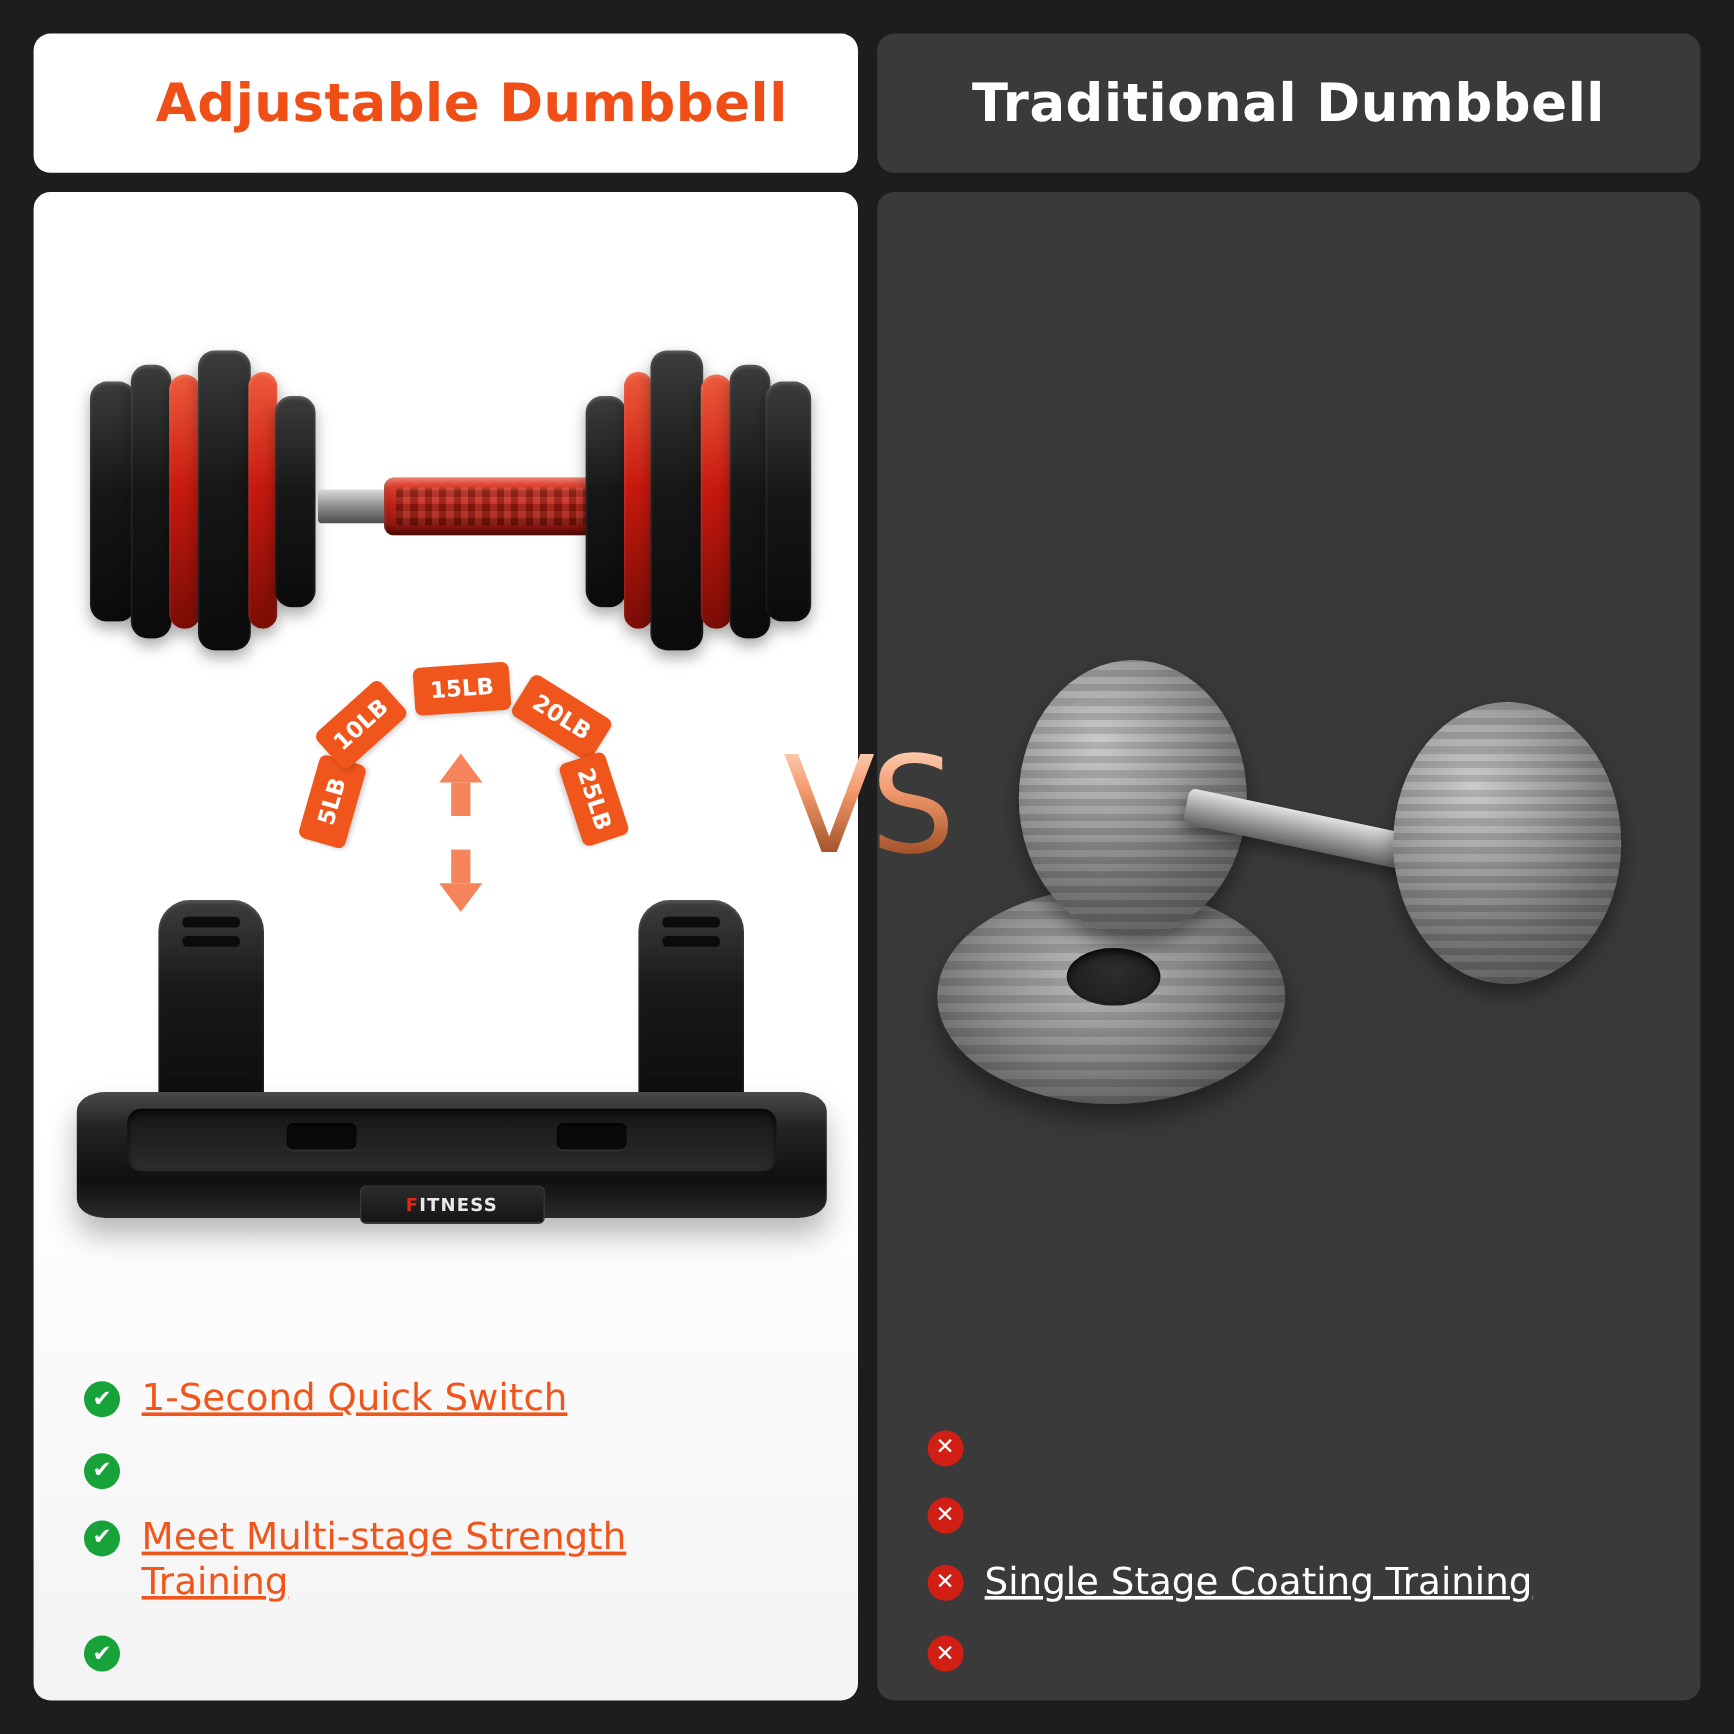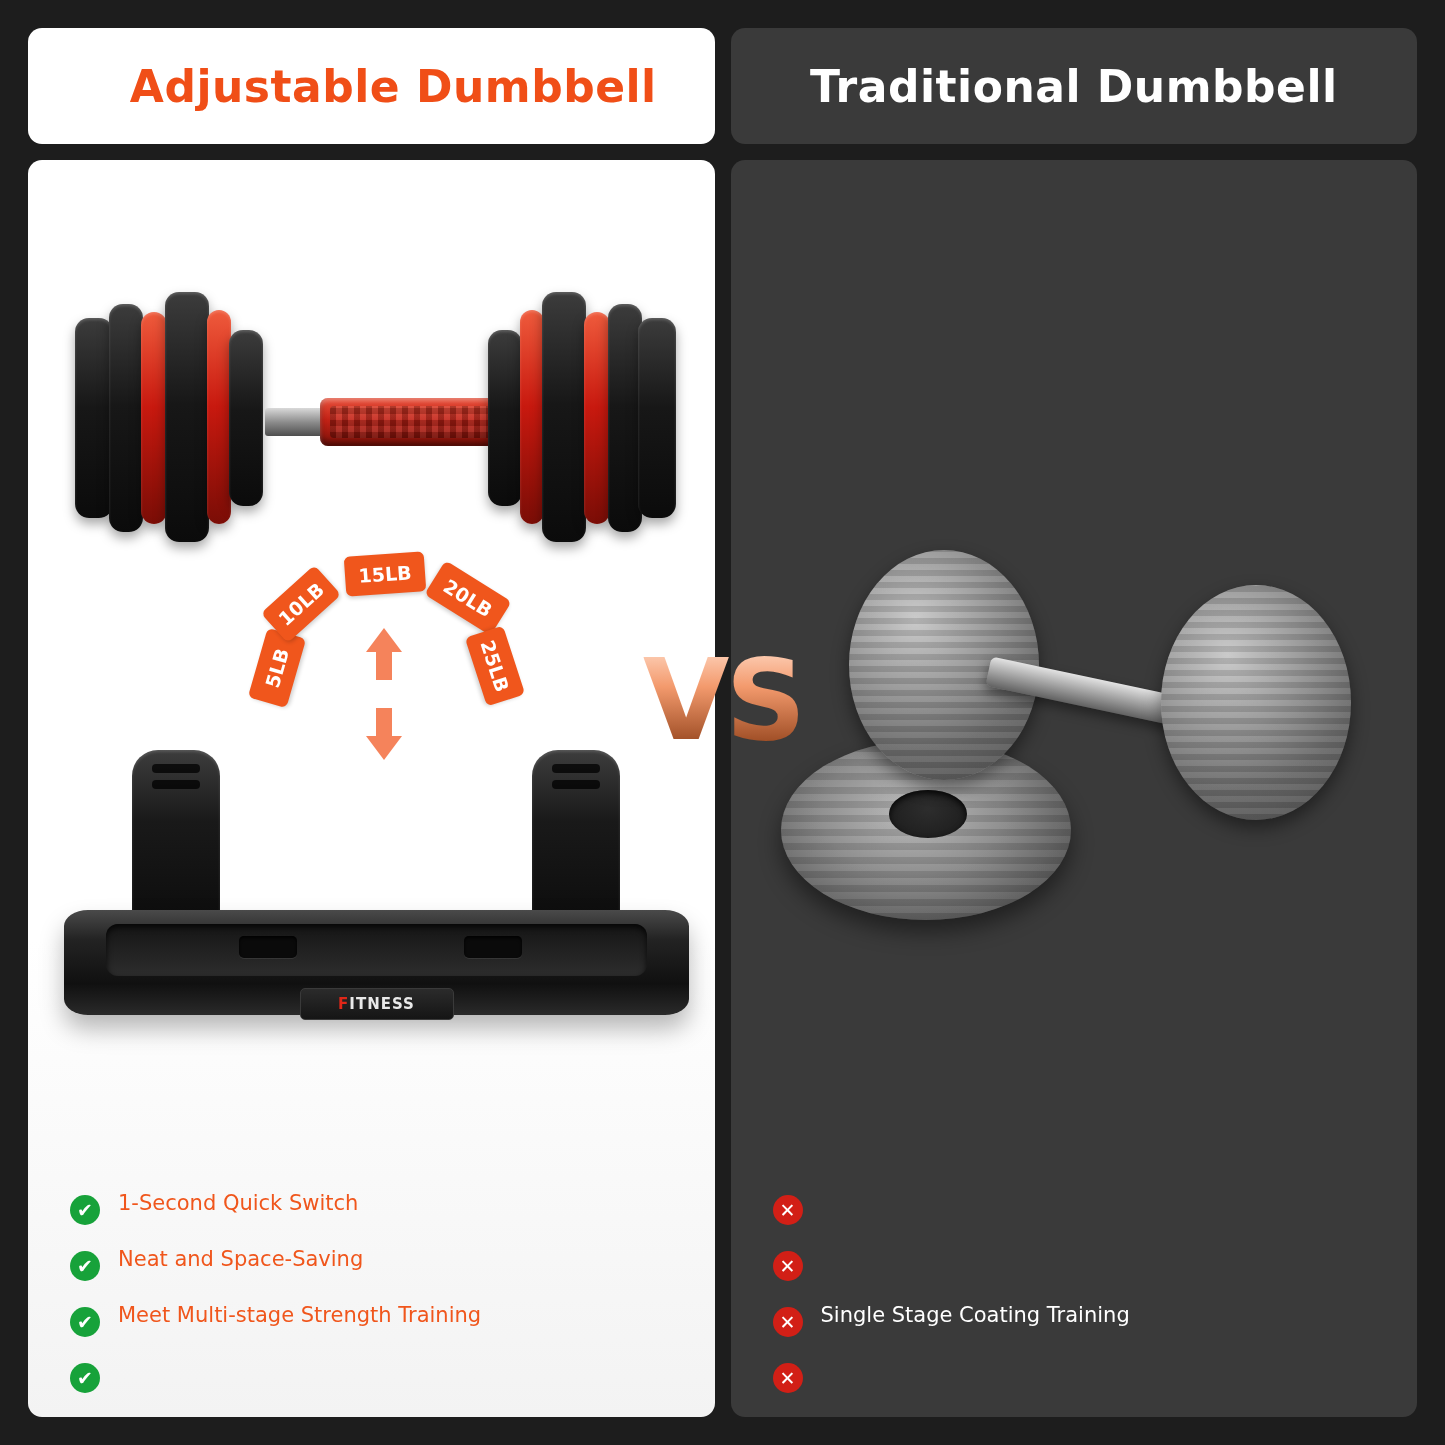--- a/index.html
+++ b/index.html
@@ -69,24 +69,24 @@
     background: linear-gradient(180deg,#ffffff 0%,#ffffff 62%,#f3f3f3 100%);
   }
   .panel-right {
     background: #3a3a3a;
   }
 
   
   .vs {
     position: absolute;
     left: 50%;
-    top: 700px;
+    top: 672px;
     transform: translate(-50%,-50%);
     font-family: "DejaVu Sans", sans-serif;
-    font-weight: bold;
+    font-weight: normal;
     font-size: 112px;
     letter-spacing: -4px;
     background: linear-gradient(180deg,#ffd9c4 0%,#f39a6d 38%,#8a3b14 100%);
     -webkit-background-clip: text;
     background-clip: text;
     color: transparent;
     z-index: 40;
     text-shadow: none;
     line-height: 1;
   }
@@ -406,23 +406,24 @@
     justify-content: center;
     color: #ffffff;
     font-size: 19px;
     font-weight: bold;
     margin-top: 4px;
     line-height: 1;
   }
   .mark.ok  { background: #17a23a; }
   .mark.bad { background: #d21f16; }
   .btext {
-    font-size: 21px;
+    font-size: 31px;
     line-height: 1.2;
     font-family: "DejaVu Sans", sans-serif;
+    text-decoration: underline;
   }
   .btext.pos { color: #f0561c; }
   .btext.neg { color: #ffffff; }
 </style>
 </head>
 <body>
 
 <div class="page">
 
   <div class="col">
@@ -497,21 +498,20 @@
         </div>
       </div>
 
       <div class="bullets">
         <div class="bullet">
           <div class="mark ok">✔</div>
           <div class="btext pos">1-Second Quick Switch</div>
         </div>
         <div class="bullet">
           <div class="mark ok">✔</div>
-          <div class="btext pos">Neat and Space-Saving</div>
         </div>
         <div class="bullet">
           <div class="mark ok">✔</div>
           <div class="btext pos" style="max-width:470px">Meet Multi-stage Strength Training</div>
         </div>
         <div class="bullet">
           <div class="mark ok">✔</div>
         </div>
       </div>
     </div>

